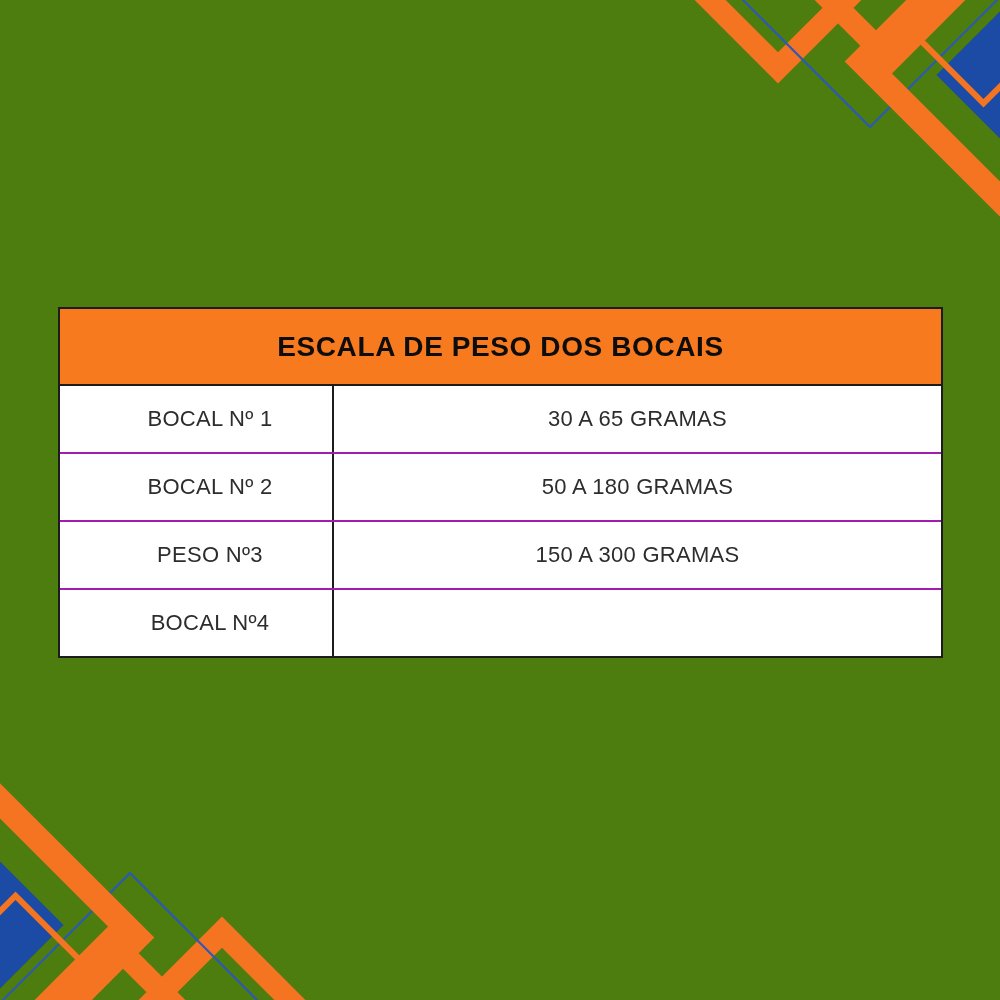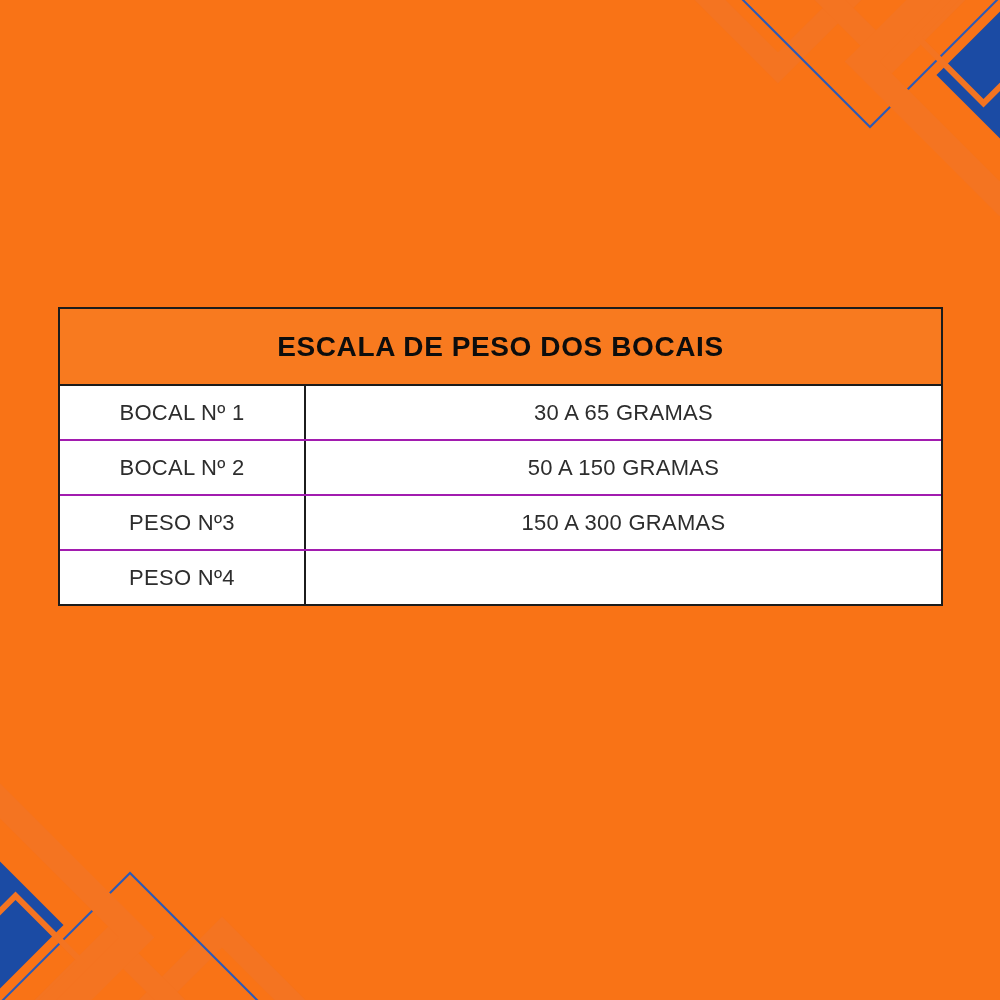--- a/index.html
+++ b/index.html
@@ -1,19 +1,19 @@
 <!DOCTYPE html>
 <html><head>
 <meta charset="utf-8">
 <style>
   html,body { margin:0; padding:0; background:#ffffff; }
   .canvas {
     position:relative;
     width:1000px; height:1000px;
-    background:#f97316;
+    background:#4d7c0f;
     overflow:hidden;
     font-family:"Liberation Sans", sans-serif;
   }
   
   .diamond {
     position:absolute;
     transform:rotate(45deg);
     box-sizing:border-box;
   }
   .o-outline { border-style:solid; border-color:#F47421; background:transparent; }
@@ -32,21 +32,22 @@
     height:75px;
     display:flex; align-items:center; justify-content:center;
     font-weight:bold;
     font-size:28px;
     letter-spacing:0.6px;
     color:#0D0D0D;
     border-bottom:2px solid #1C1C1C;
   }
   .table-row {
     display:flex;
-    height:53px;
+    height:66px;
+    padding-left:28px;
   }
   .table-row + .table-row { border-top:2px solid #a21caf; }
   .cell {
     display:flex; align-items:center; justify-content:center;
     font-size:22px;
     letter-spacing:0.3px;
     color:#2D2D2D;
   }
   .cell-label {
     flex:0 0 246px;
@@ -76,24 +77,24 @@
 
   <div class="weight-table">
     <div class="table-header" style="background:#F87A1F;">ESCALA DE PESO DOS BOCAIS</div>
 
     <div class="table-row">
       <div class="cell cell-label">BOCAL Nº 1</div>
       <div class="cell cell-value">30 A 65 GRAMAS</div>
     </div>
     <div class="table-row">
       <div class="cell cell-label">BOCAL Nº 2</div>
-      <div class="cell cell-value">50 A 150 GRAMAS</div>
+      <div class="cell cell-value">50 A 180 GRAMAS</div>
     </div>
     <div class="table-row">
       <div class="cell cell-label">PESO Nº3</div>
       <div class="cell cell-value">150 A 300 GRAMAS</div>
     </div>
     <div class="table-row">
-      <div class="cell cell-label">PESO Nº4</div>
+      <div class="cell cell-label">BOCAL Nº4</div>
     </div>
   </div>
 
 </div>
 
 </body></html>

